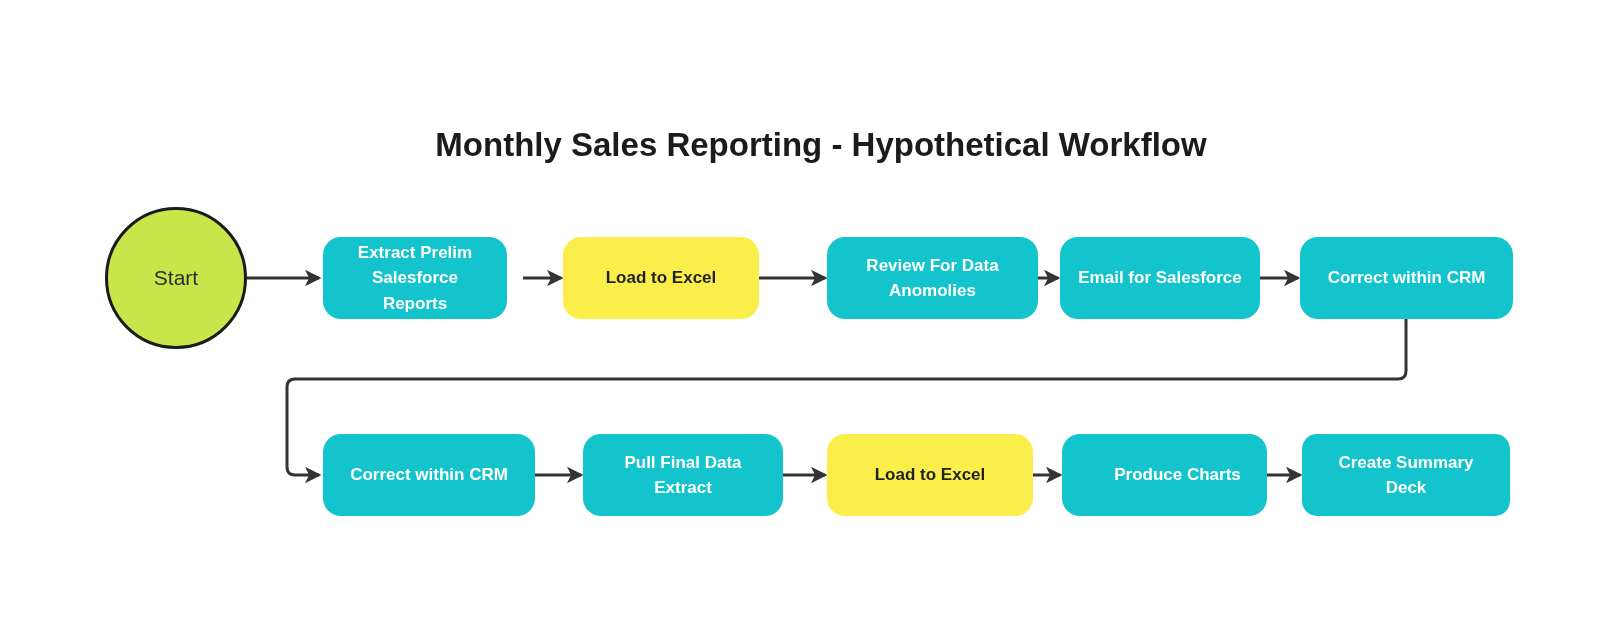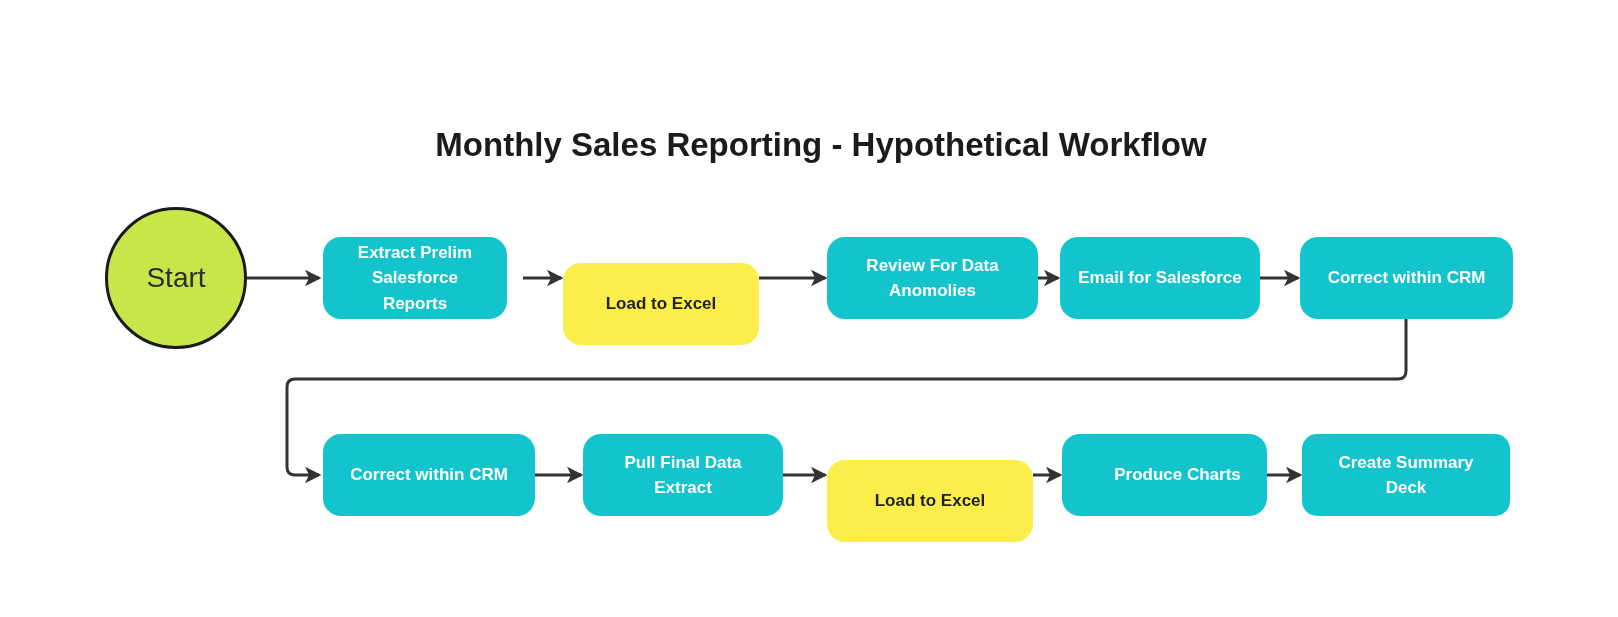--- a/index.html
+++ b/index.html
@@ -17,27 +17,27 @@
   .edges{position:absolute;left:0;top:0;}
   .edges path.edge{fill:none;stroke:var(--arrow,#333333);stroke-width:3px;}
   .ah-fill{fill:var(--arrow,#333333);stroke:none;}
   .node{
     position:absolute;height:82px;border-radius:18px;
     display:flex;align-items:center;justify-content:center;
     text-align:center;padding:0 18px;box-sizing:border-box;
     font-weight:bold;font-size:17px;line-height:1.5;
   }
   .process{background:var(--process-fill,#14c4cd);color:var(--process-text,#ffffff);}
-  .highlight{background:var(--highlight-fill,#fbee4b);color:var(--highlight-text,#222222);margin-top:26px;}
+  .highlight{background:var(--highlight-fill,#fbee4b);color:var(--highlight-text,#222222);}
   .start{
     width:142px;height:142px;border-radius:50%;padding:0;
     background:var(--start-fill,#c8e64a);
     border:3px solid var(--start-border,#1a1a1a);
     color:var(--start-text,#2d2d2d);
-    font-weight:400;font-size:28px;
+    font-weight:400;font-size:21px;
   }
 </style>
 </head>
 <body>
 
 <div class="canvas">
 
   <h1 class="title">Monthly Sales Reporting - Hypothetical Workflow</h1>
 
   <svg class="edges" width="1618" height="617" viewBox="0 0 1618 617" xmlns="http://www.w3.org/2000/svg">

